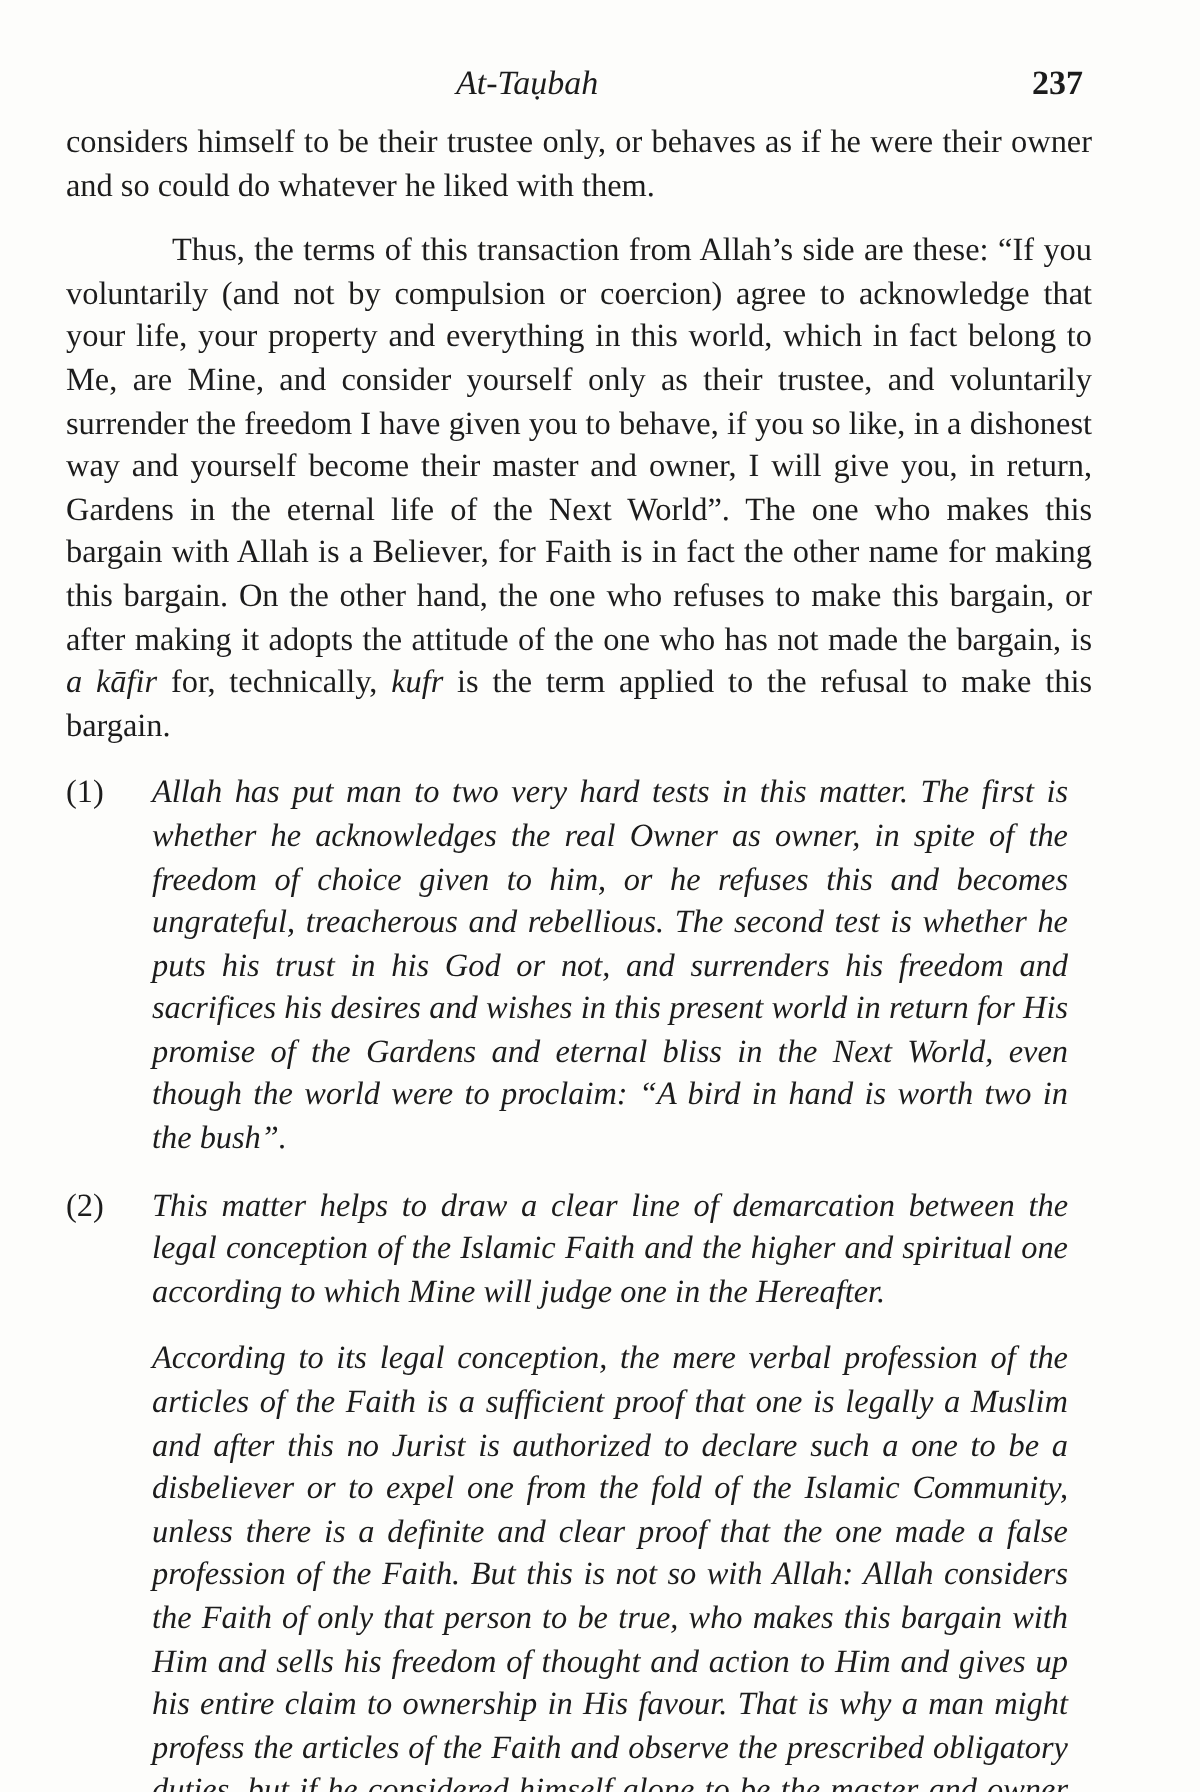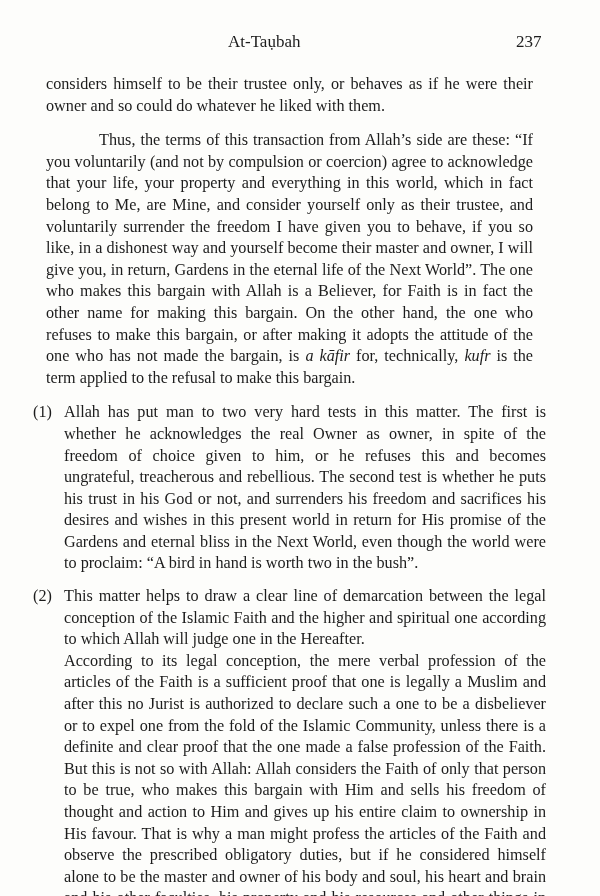--- a/index.html
+++ b/index.html
@@ -8,37 +8,37 @@
     background: #fdfdfb;
     font-family: "Liberation Serif", "DejaVu Serif", serif;
     color: #1c1c1c;
   }
   .page { position: relative; width: 600px; height: 896px; }
   .running-head {
     position: absolute; top: 32px; left: 0; width: 600px; height: 22px;
   }
   .running-title {
     position: absolute; left: 228px; top: 0;
-    font-size: 17px;
+    font-style: italic; font-size: 17px;
   }
   .page-number {
     position: absolute; left: 516px; top: 0;
-    font-weight: normal; font-size: 17px;
+    font-weight: bold; font-size: 17px;
   }
   .body-text {
     position: absolute; top: 61px; left: 33px; width: 513px;
     font-size: 16.2px; line-height: 21.6px;
     text-align: justify;
   }
-  p { margin: 13px; }
+  p { margin: 0; }
   .gap { margin-top: 11px; }
   .indent { text-indent: 53px; }
   .list-item { position: relative; padding-left: 31px; }
   .list-marker { position: absolute; left: 0; top: 0; }
-  .list-body p { margin: 0; }
+  .list-body p { margin: 12px; font-style: italic; }
   em { }
 </style>
 </head>
 <body>
 
 <div class="page">
   <div class="running-head">
     <span class="running-title">At-Taụbah</span>
     <span class="page-number">237</span>
   </div>
@@ -52,18 +52,18 @@
     <div class="list-item gap">
       <span class="list-marker">(1)</span>
       <div class="list-body">
         <p>Allah has put man to two very hard tests in this matter. The first is whether he acknowledges the real Owner as owner, in spite of the freedom of choice given to him, or he refuses this and becomes ungrateful, treacherous and rebellious. The second test is whether he puts his trust in his God or not, and surrenders his freedom and sacrifices his desires and wishes in this present world in return for His promise of the Gardens and eternal bliss in the Next World, even though the world were to proclaim: “A bird in hand is worth two in the bush”.</p>
       </div>
     </div>
 
     <div class="list-item gap">
       <span class="list-marker">(2)</span>
       <div class="list-body">
-        <p>This matter helps to draw a clear line of demarcation between the legal conception of the Islamic Faith and the higher and spiritual one according to which Allah will judge one in the Hereafter.</p>
+        <p>This matter helps to draw a clear line of demarcation between the legal conception of the Islamic Faith and the higher and spiritual one according to which Mine will judge one in the Hereafter.</p>
         <p class="gap">According to its legal conception, the mere verbal profession of the articles of the Faith is a sufficient proof that one is legally a Muslim and after this no Jurist is authorized to declare such a one to be a disbeliever or to expel one from the fold of the Islamic Community, unless there is a definite and clear proof that the one made a false profession of the Faith. But this is not so with Allah: Allah considers the Faith of only that person to be true, who makes this bargain with Him and sells his freedom of thought and action to Him and gives up his entire claim to ownership in His favour. That is why a man might profess the articles of the Faith and observe the prescribed obligatory duties, but if he considered himself alone to be the master and owner of his body and soul, his heart and brain and his other faculties, his property and his resources and other things in his possession, and reserved to himself the right of expending them as he willed, he shall be regarded a disbeliever in the sight of Allah, even though he should be regarded a believer in the sight of the world. This is because such a man has not made that bargain with God which</p>
       </div>
     </div>
   </div>
 </div>
 
 </body></html>

